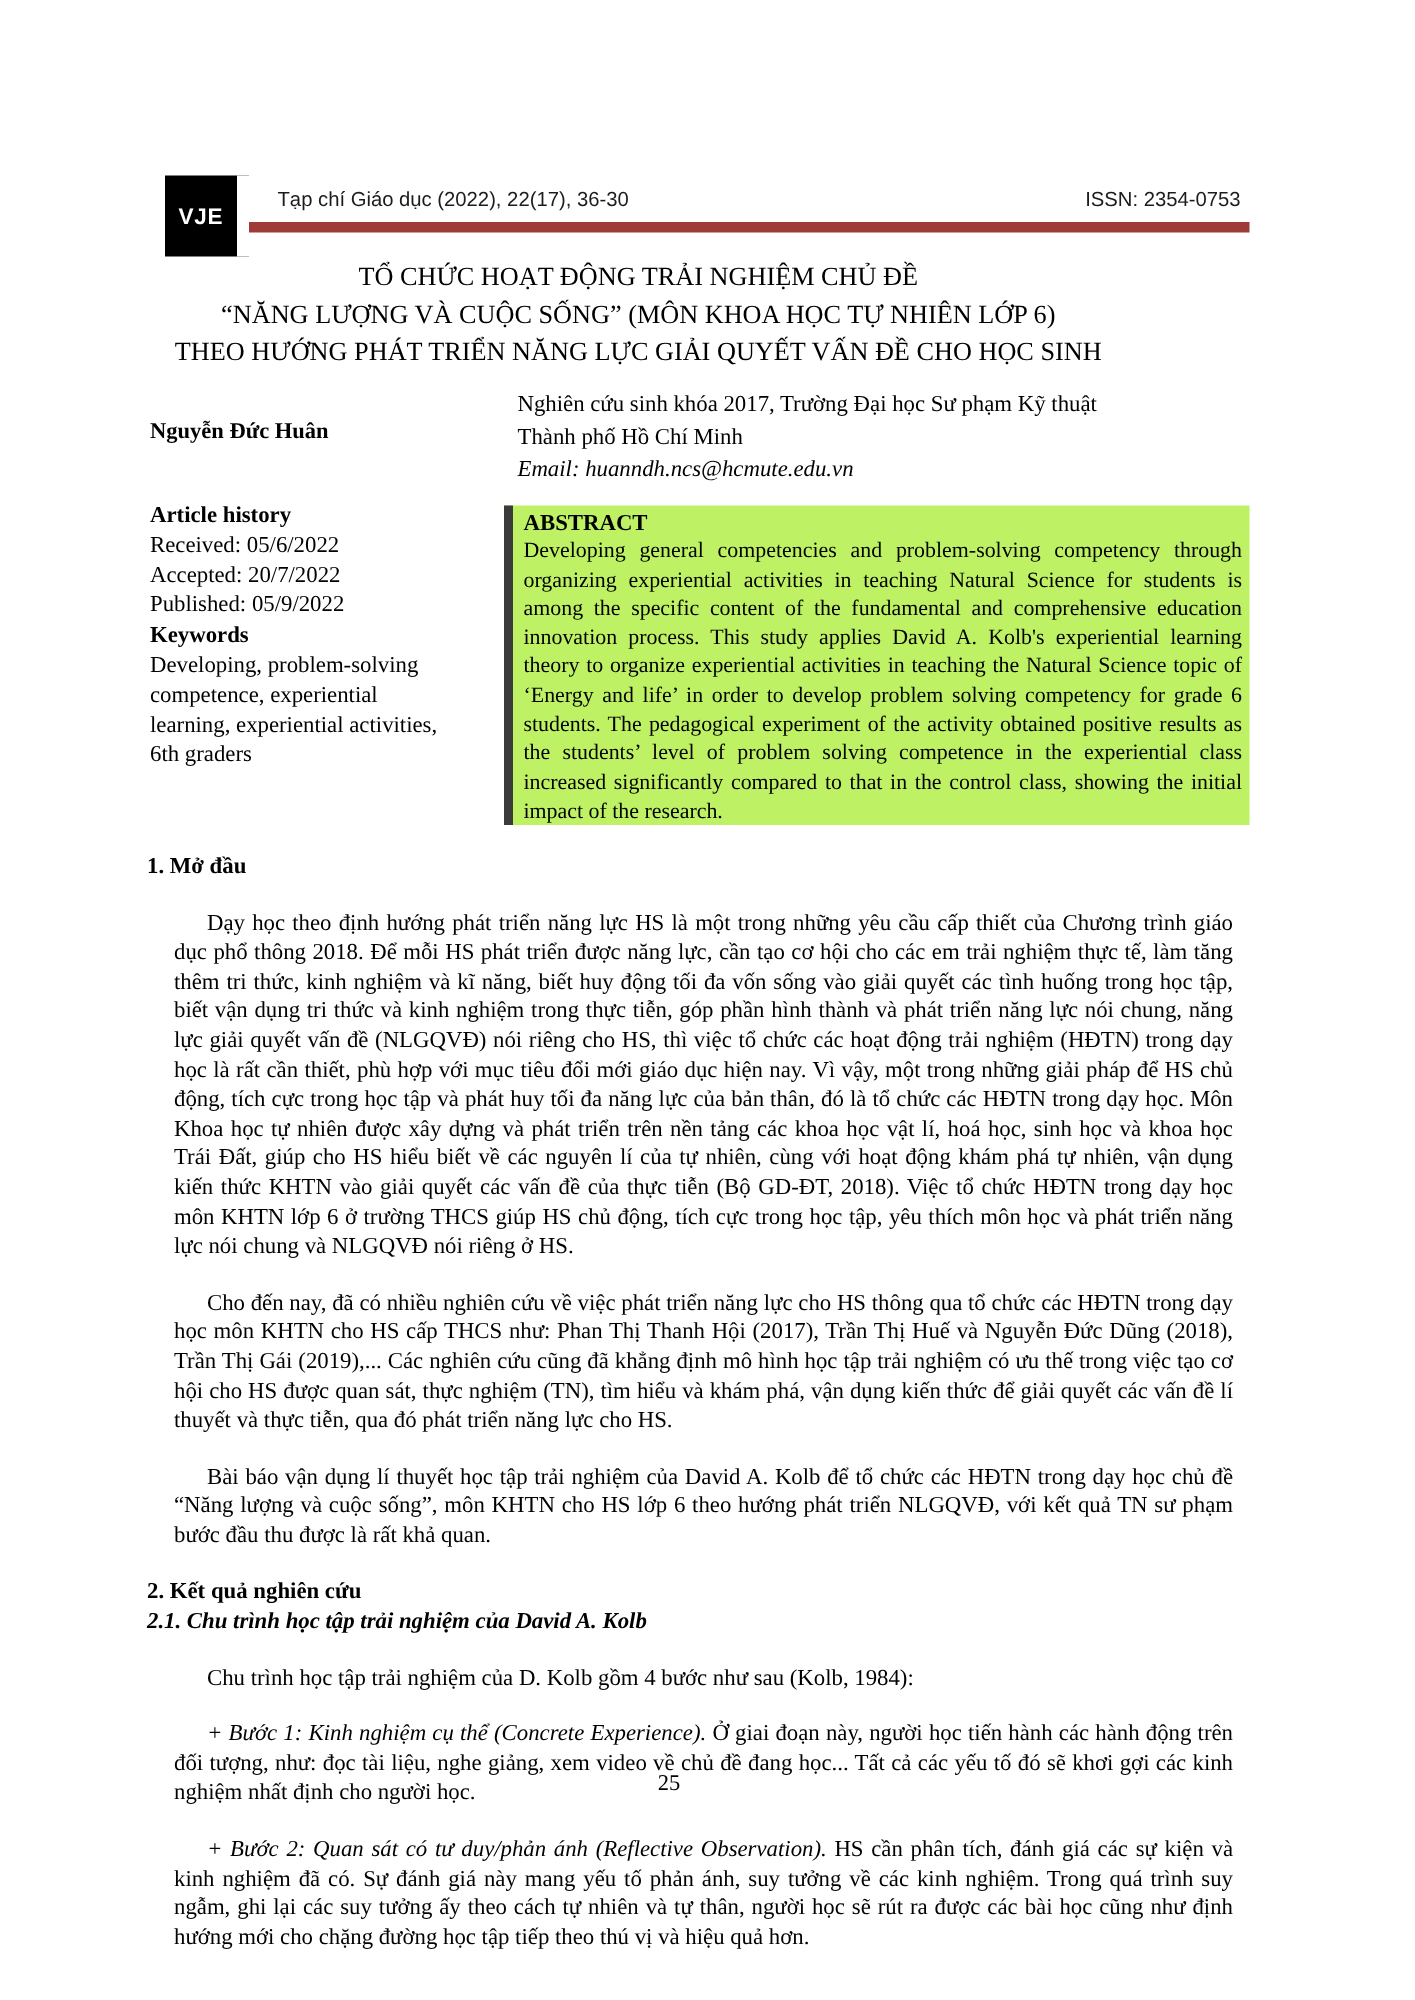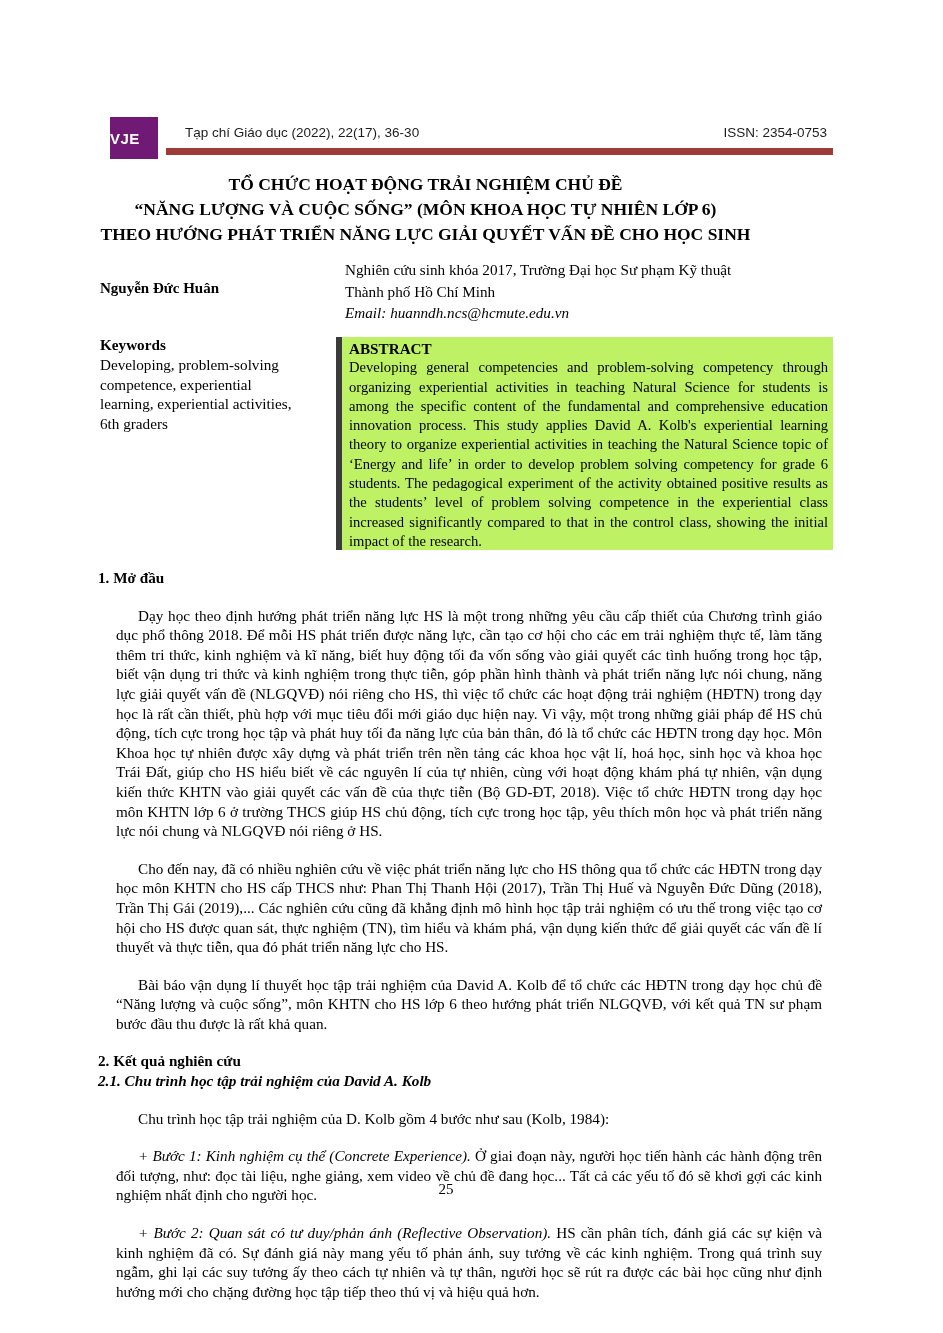--- a/index.html
+++ b/index.html
@@ -11,43 +11,43 @@
     color:#000;
     overflow:hidden;
   }
   
   .header-rule {
     position:absolute; left:110px; top:148px;
     width:723px; height:7px; background:#9e3b39;
   }
   .vje-box {
     position:absolute; left:110px; top:117px;
-    width:48px; height:42px; background:#701a75;
+    width:48px; height:54px; background:#000000;
     border-right:8px solid #ffffff;
     z-index:2;
-    display:flex; align-items:center; 
+    display:flex; align-items:center; justify-content:center;
     font-family:"Liberation Sans","DejaVu Sans",sans-serif;
     font-weight:bold; font-size:15px; color:#ffffff;
     letter-spacing:0.5px;
   }
   .journal-info {
     position:absolute; left:185px; top:125px;
     font-family:"Liberation Sans","DejaVu Sans",sans-serif;
     font-size:13.5px; color:#1c1c1c;
   }
   .issn {
     position:absolute; left:600px; top:125px; width:227px;
     text-align:right;
     font-family:"Liberation Sans","DejaVu Sans",sans-serif;
     font-size:13.5px; color:#1c1c1c;
   }
   
   .paper-title {
     position:absolute; left:0; top:172px; width:851px;
-    text-align:center; font-weight:bold;
+    text-align:center; font-weight:normal;
     font-size:17.5px; line-height:25px;
   }
   
   .author-name {
     position:absolute; left:100px; top:280px;
     font-weight:bold; font-size:15px;
   }
   .author-right {
     position:absolute; left:345px; top:259px; width:420px;
     font-size:15.2px; line-height:21.5px;
@@ -104,20 +104,26 @@
   <div>THEO HƯỚNG PHÁT TRIỂN NĂNG LỰC GIẢI QUYẾT VẤN ĐỀ CHO HỌC SINH</div>
 </div>
 
 <div class="author-name">Nguyễn Đức Huân</div>
 <div class="author-right">
   <div>Nghiên cứu sinh khóa 2017, Trường Đại học Sư phạm Kỹ thuật Thành phố Hồ Chí Minh</div>
   <div class="author-email">Email: huanndh.ncs@hcmute.edu.vn</div>
 </div>
 
 <div class="left-col">
+  <div>
+    <div class="block-heading">Article history</div>
+    <div>Received: 05/6/2022</div>
+    <div>Accepted: 20/7/2022</div>
+    <div>Published: 05/9/2022</div>
+  </div>
   <div class="keywords-block">
     <div class="block-heading">Keywords</div>
     <div class="keywords-text">Developing, problem-solving competence, experiential learning, experiential activities, 6th graders</div>
   </div>
 </div>
 
 <div class="abstract-box">
   <div class="abstract-heading">ABSTRACT</div>
   <div class="abstract-text">Developing general competencies and problem-solving competency through organizing experiential activities in teaching Natural Science for students is among the specific content of the fundamental and comprehensive education innovation process. This study applies David A. Kolb's experiential learning theory to organize experiential activities in teaching the Natural Science topic of ‘Energy and life’ in order to develop problem solving competency for grade 6 students. The pedagogical experiment of the activity obtained positive results as the students’ level of problem solving competence in the experiential class increased significantly compared to that in the control class, showing the initial impact of the research.</div>
 </div>

